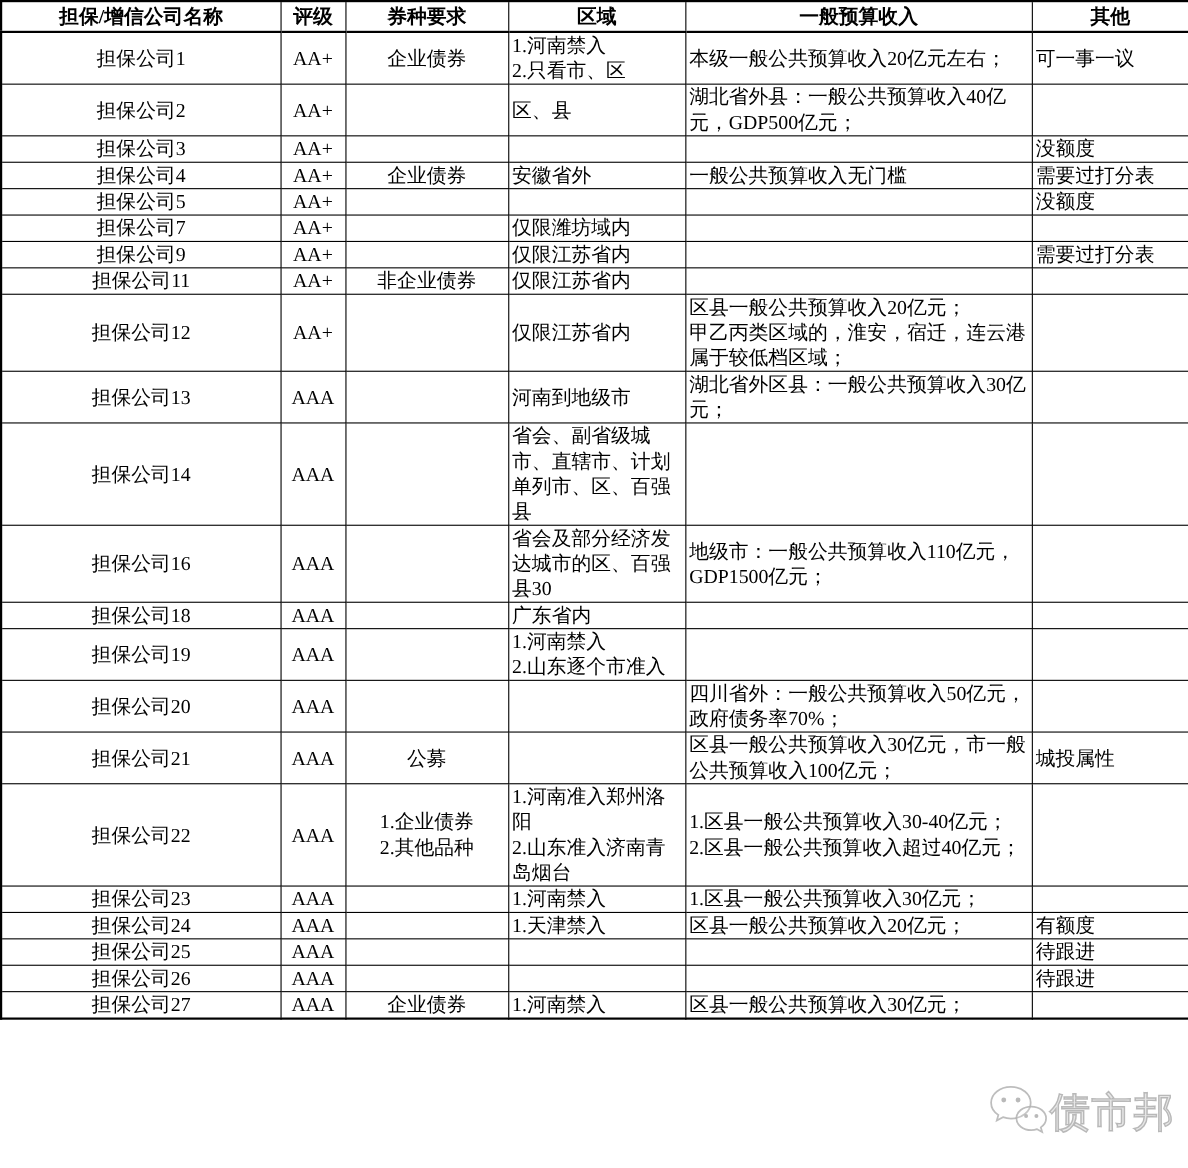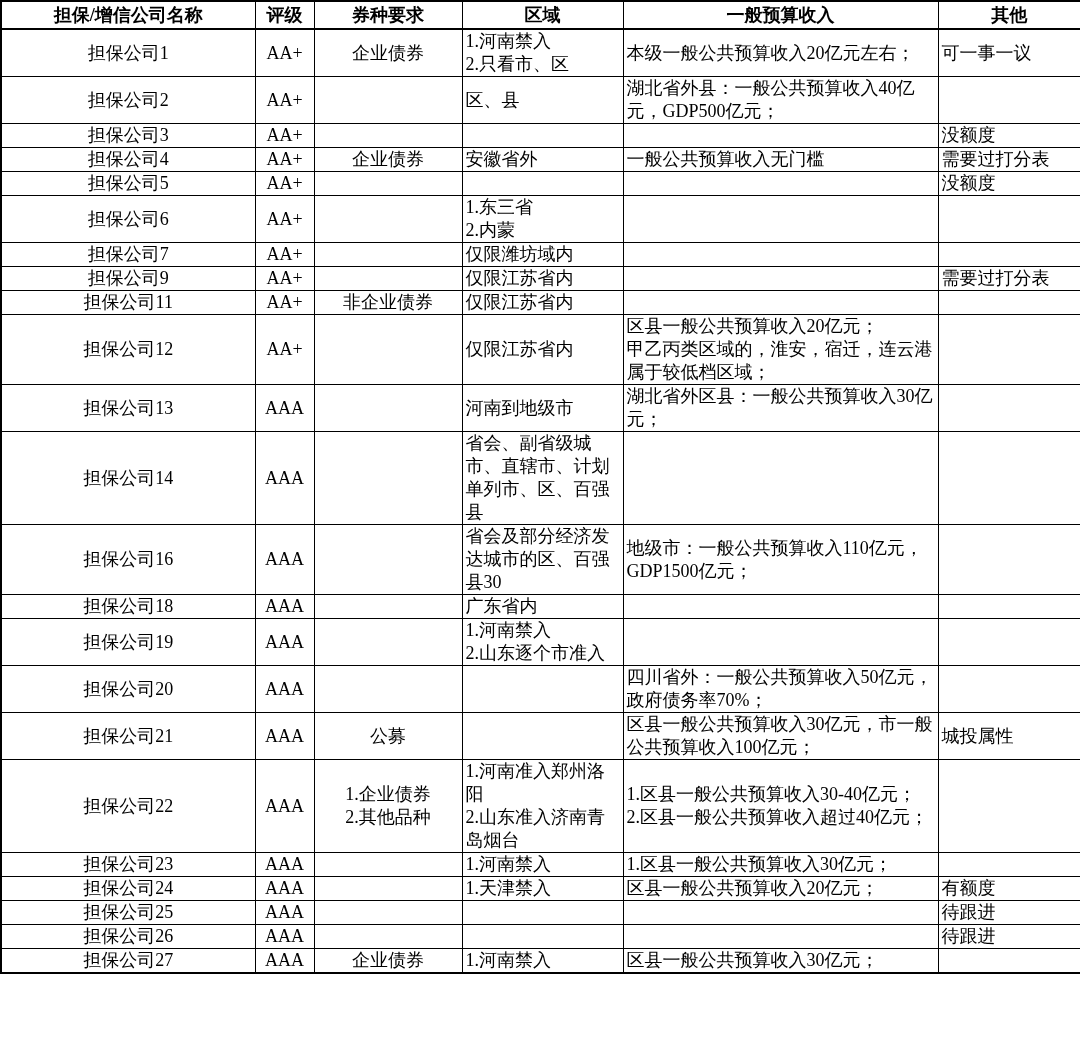--- a/index.html
+++ b/index.html
@@ -139,29 +139,20 @@
         </tr>
         <tr>
           <td>担保公司5</td>
           <td>AA+</td>
           <td></td>
           <td></td>
           <td></td>
           <td>没额度</td>
         </tr>
         <tr>
-          <td>担保公司6</td>
-          <td>AA+</td>
-          <td></td>
-          <td>1.东三省
-2.内蒙</td>
-          <td></td>
-          <td></td>
-        </tr>
-        <tr>
           <td>担保公司7</td>
           <td>AA+</td>
           <td></td>
           <td>仅限潍坊域内</td>
           <td></td>
           <td></td>
         </tr>
         <tr>
           <td>担保公司9</td>
           <td>AA+</td>
@@ -291,14 +282,31 @@
           <td>担保公司27</td>
           <td>AAA</td>
           <td>企业债券</td>
           <td>1.河南禁入</td>
           <td>区县一般公共预算收入30亿元；</td>
           <td></td>
         </tr>
       </tbody>
   </table>
 
+  <div class="watermark">
+    <span class="wm-icon">
+      <svg width="54" height="52" viewBox="0 0 54 52">
+        <g fill="rgba(255,255,255,0.15)" stroke="rgba(130,130,130,0.85)" stroke-width="1.6">
+          <path d="M21 4 C11 4 3 10.5 3 18.5 C3 23 5.6 27 9.6 29.6 L8.2 34.6 L13.8 31.6 C16 32.4 18.4 32.9 21 32.9 C31 32.9 39 26.5 39 18.5 C39 10.5 31 4 21 4 Z"></path>
+          <path d="M39.5 22 C32 22 26 26.8 26 32.7 C26 38.6 32 43.4 39.5 43.4 C41.4 43.4 43.2 43.1 44.8 42.5 L49.4 45 L48.2 40.9 C51.2 38.9 53 36 53 32.7 C53 26.8 47 22 39.5 22 Z"></path>
+        </g>
+        <g fill="rgba(130,130,130,0.9)">
+          <circle cx="14.5" cy="16" r="2.2"></circle>
+          <circle cx="27.5" cy="16" r="2.2"></circle>
+          <circle cx="34.8" cy="30.5" r="1.8"></circle>
+          <circle cx="44.2" cy="30.5" r="1.8"></circle>
+        </g>
+      </svg>
+    </span>
+    <span class="wm-text">债市邦</span>
+  </div>
 
 </div>
 
 </body></html>

